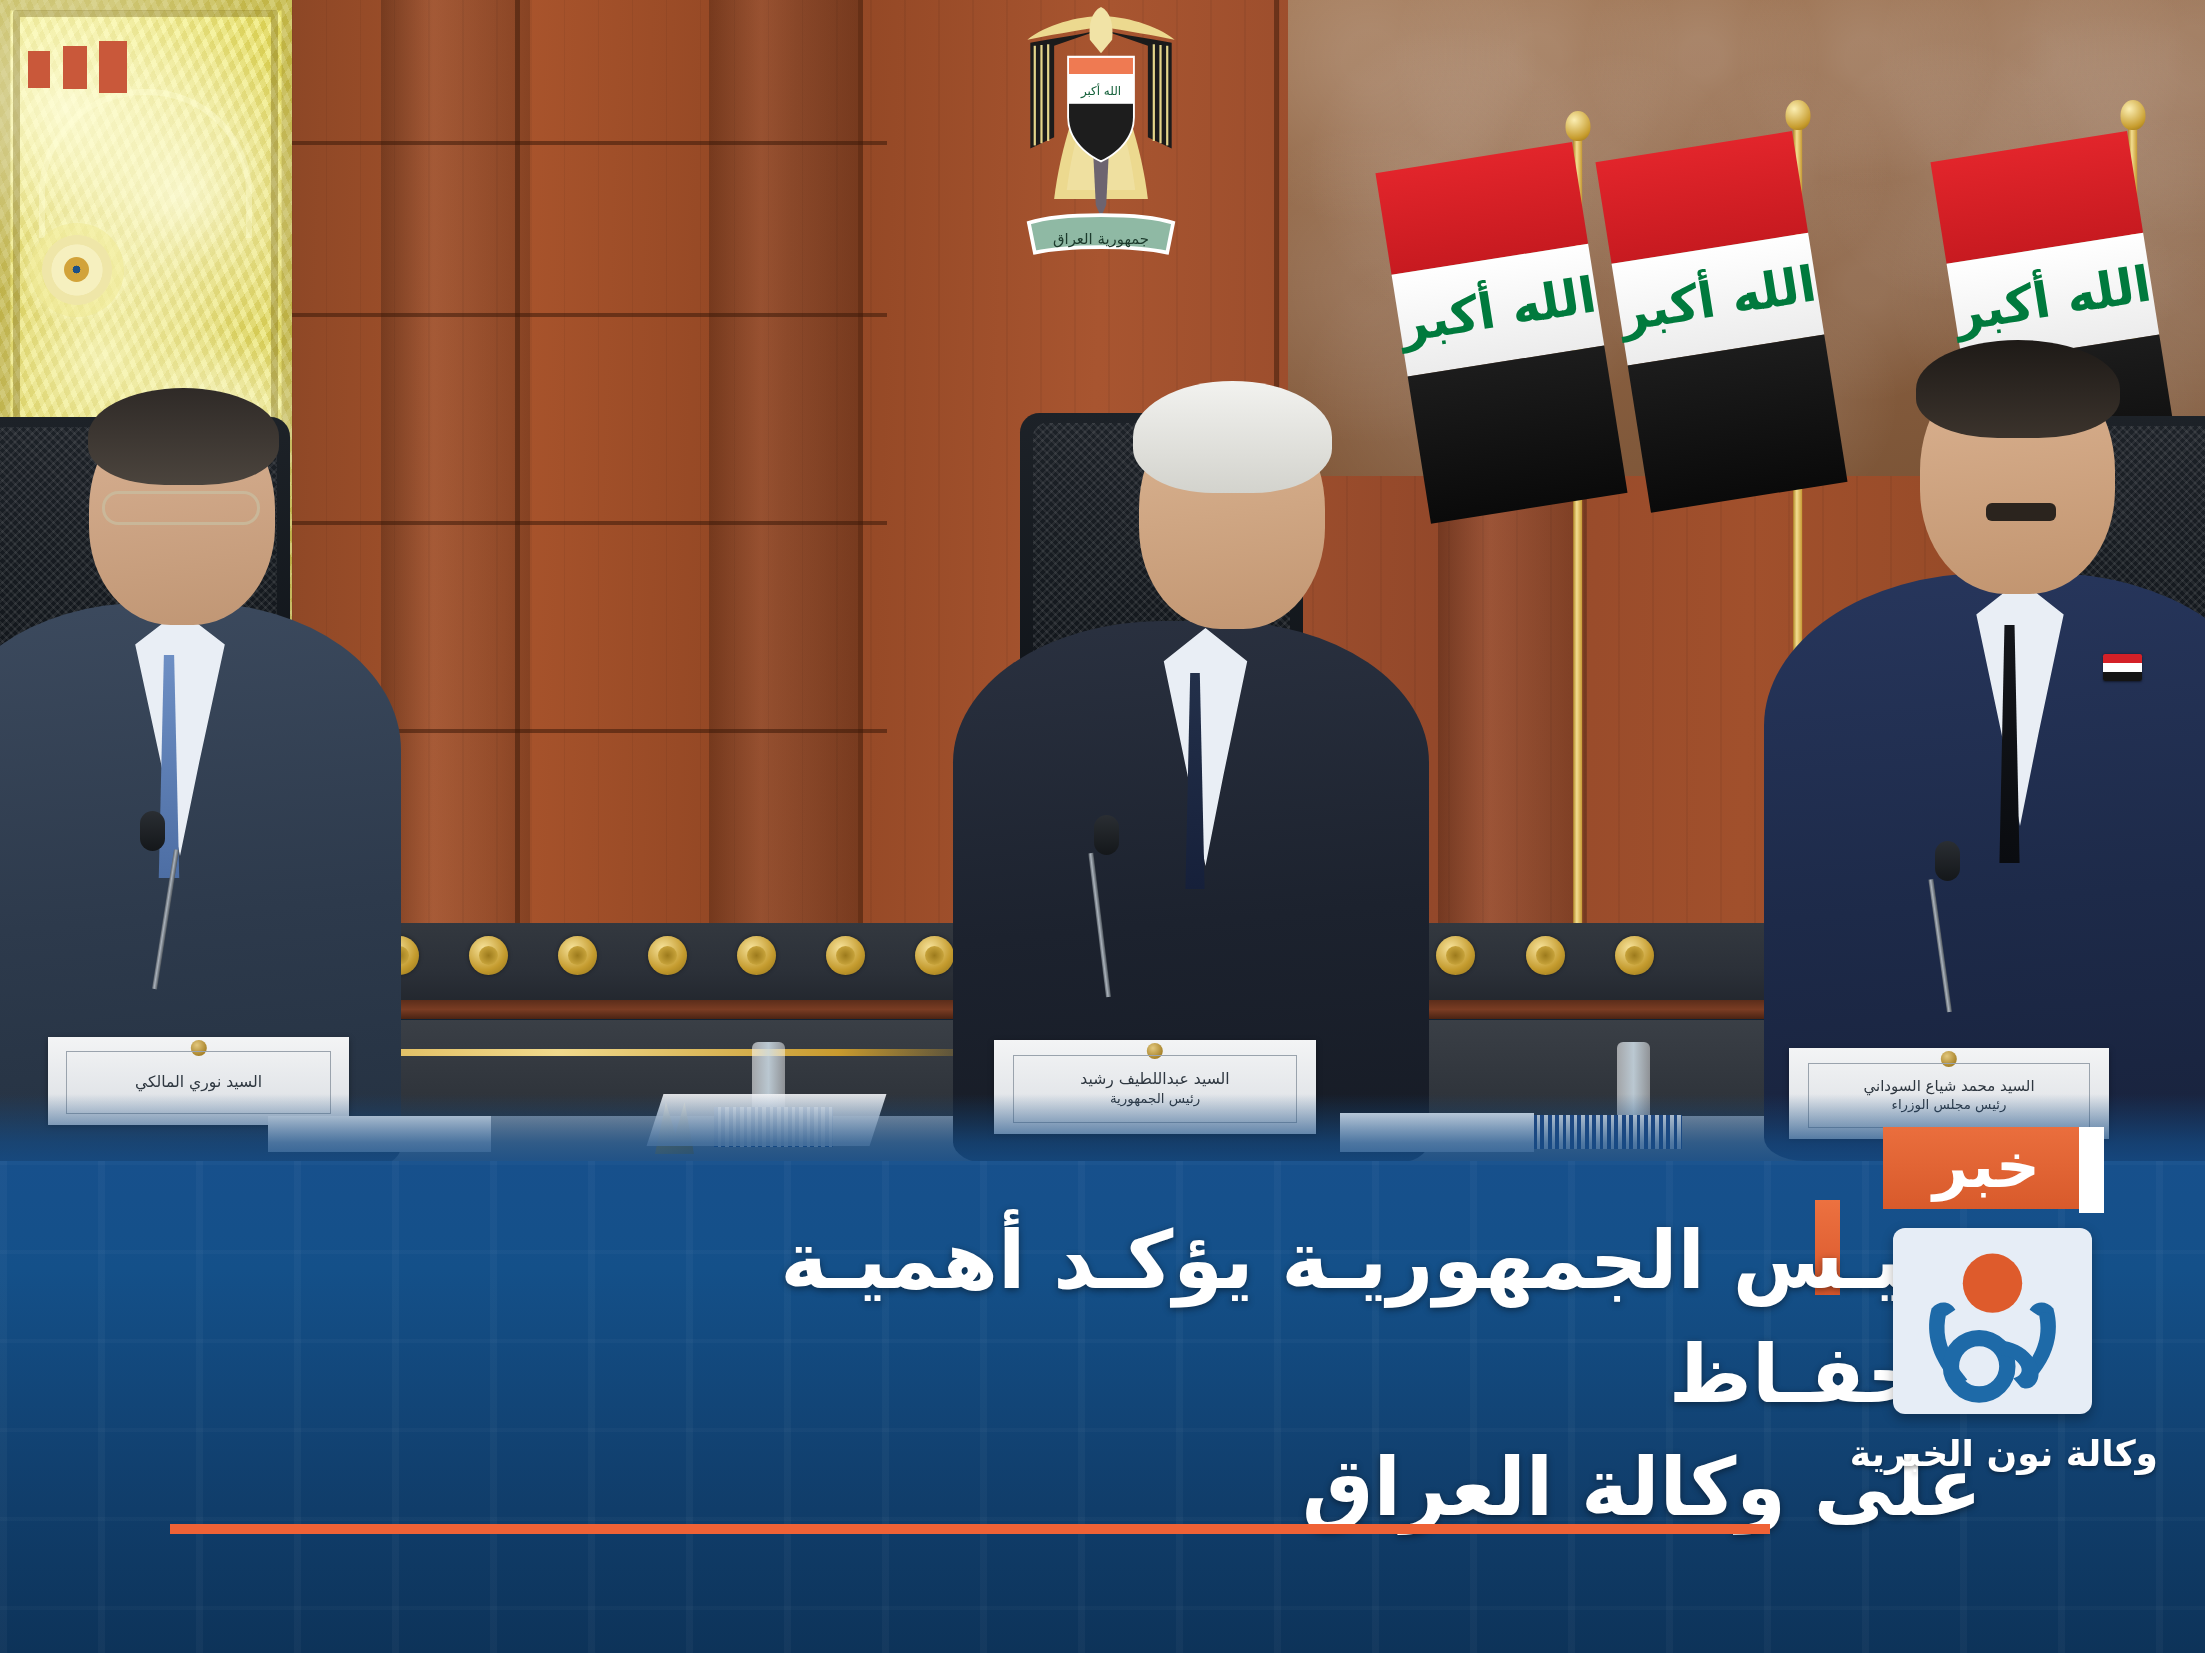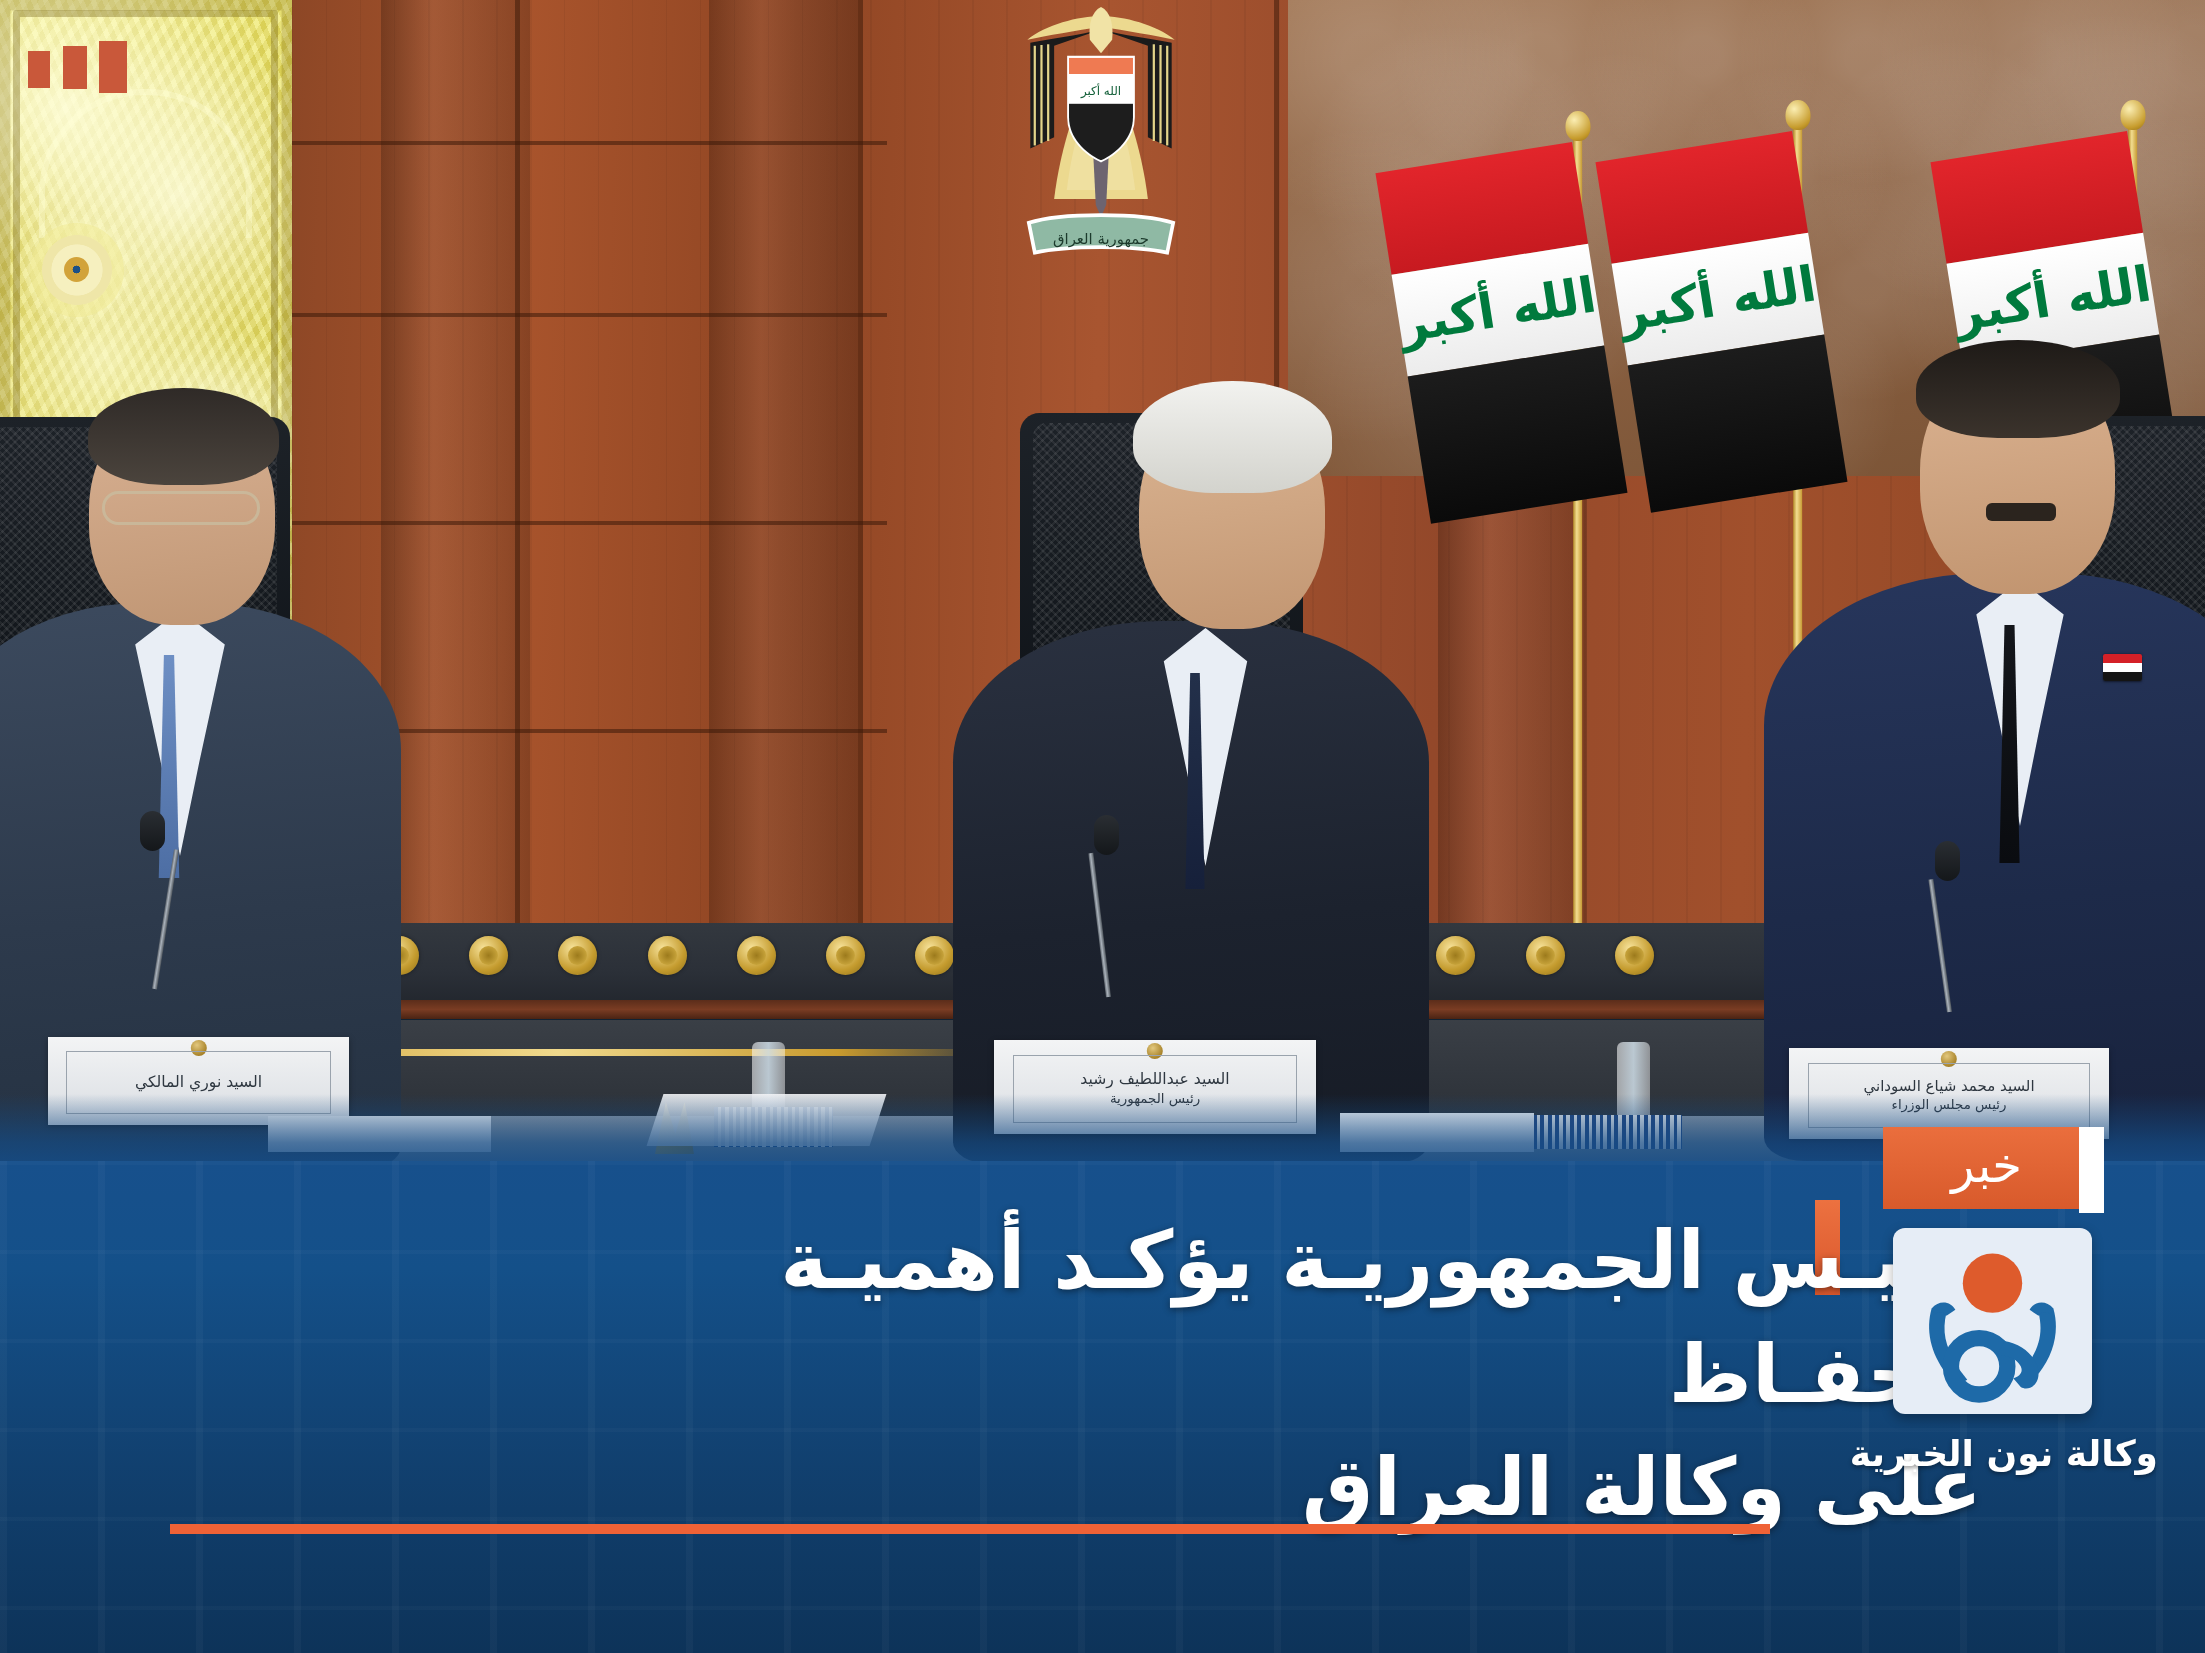--- a/index.html
+++ b/index.html
@@ -252,21 +252,21 @@
     background:#ef6236;
   }
 
   
   .badge{
     position:absolute;left:1883px;top:1127px;width:207px;height:82px;
     background:linear-gradient(180deg,#ea6e3d,#d85a2b);
     display:flex;align-items:center;justify-content:center;
   }
   .badge span{
-    color:#fff;font-weight:normal;font-size:48px;line-height:1;direction:rtl;
+    color:#fff;font-weight:bold;font-size:61px;line-height:1;direction:rtl;
     transform:translateY(-3px);
   }
   .badge-tab{
     position:absolute;left:2079px;top:1127px;width:25px;height:86px;background:#ffffff;
   }
 
   
   .logo-card{
     position:absolute;left:1893px;top:1228px;width:199px;height:186px;
     background:#e6edf6;border-radius:12px;box-shadow:0 4.5px 12px rgba(0,0,0,.30);

